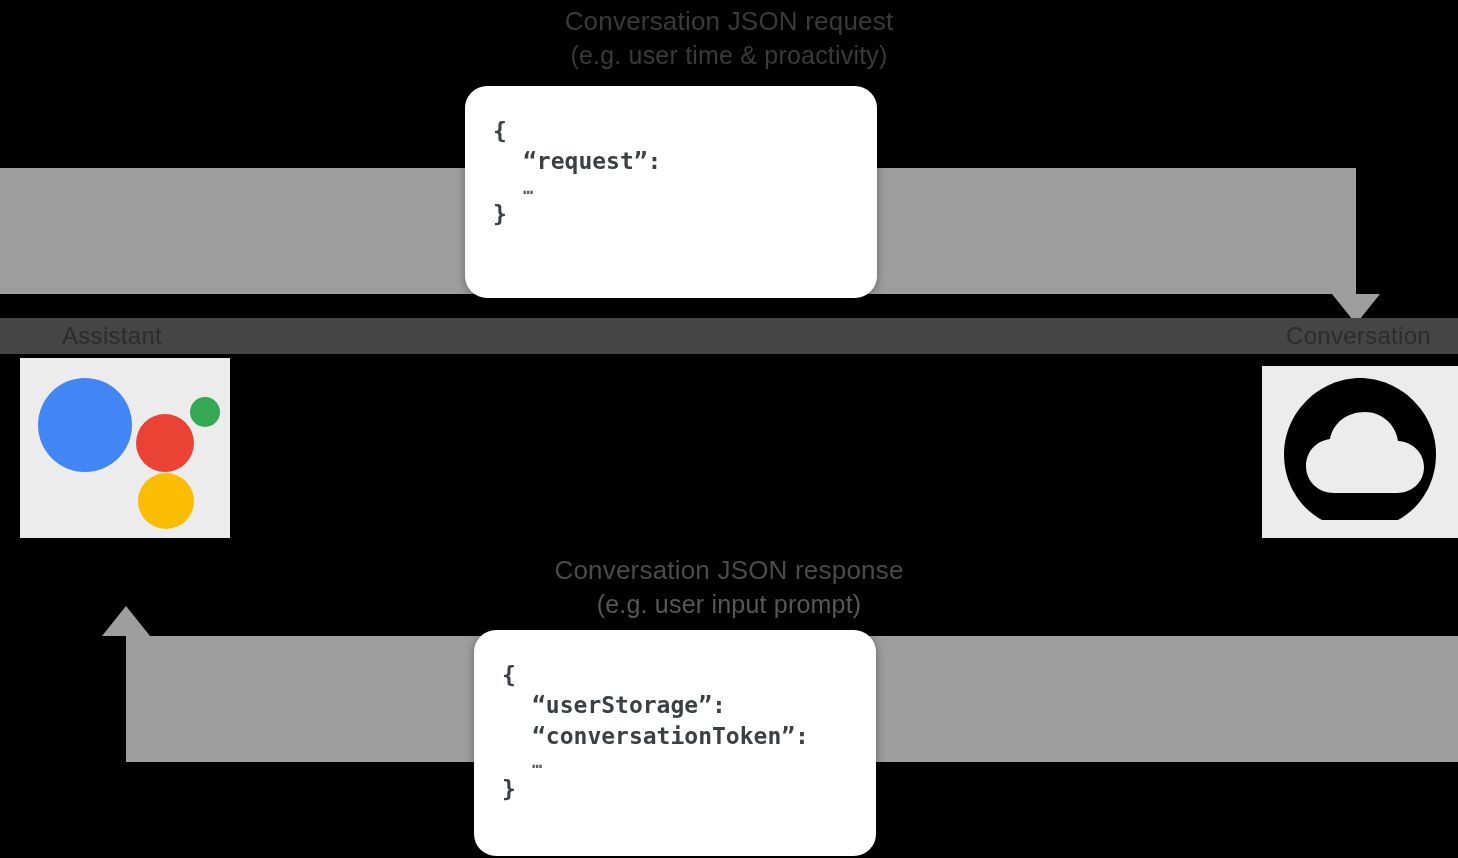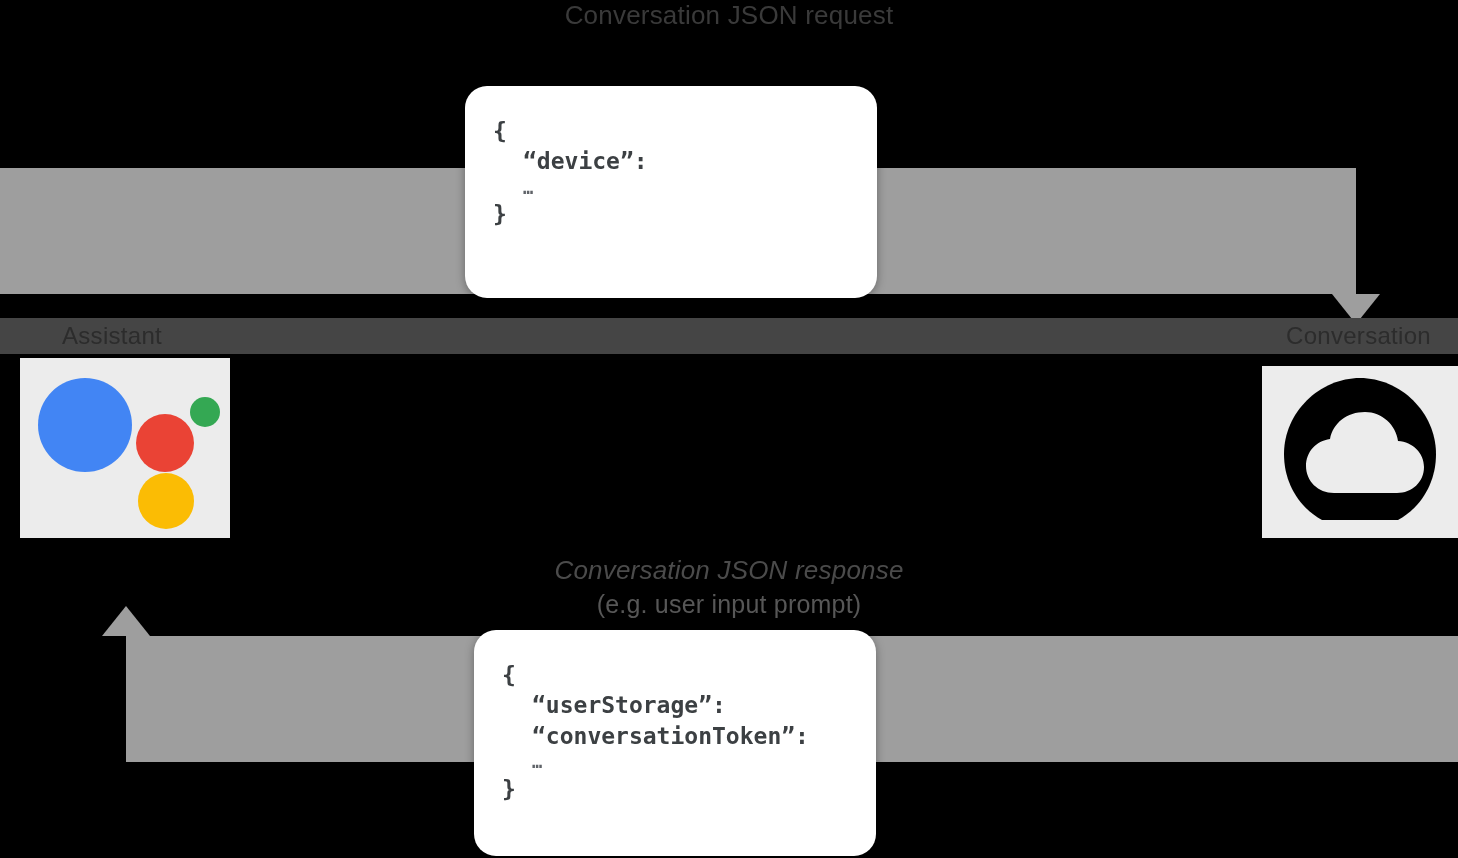--- a/index.html
+++ b/index.html
@@ -38,28 +38,28 @@
   }
   .caption .line2 {
     display: block;
     font-size: 25px;
     color: #3a3a3a;
     margin-top: 4px;
   }
   #caption-top {
     left: 0;
     right: 0;
-    top: 0;
+    top: 6px;
   }
   #caption-bottom {
     left: 0;
     right: 0;
     top: 555px;
   }
-  #caption-bottom .line1 { color: #4b4b4b; font-style: italic; }
+  #caption-bottom .line1 { color: #4b4b4b; }
   #caption-bottom .line2 { color: #575757; }
 
   
   .arrow-band {
     position: absolute;
     background: #9e9e9e;
     height: 126px;
   }
   #arrow-top-band {
     left: 0px;
@@ -170,28 +170,29 @@
   .dot-green  { left: 170px; top: 39px;  width: 30px; height: 30px; background: #34a853; }
   .dot-yellow { left: 118px; top: 115px; width: 56px; height: 56px; background: #fbbc04; }
 </style>
 </head>
 <body>
 
 <div id="stage">
 
   <div class="caption" id="caption-top">
     <span class="line1">Conversation JSON request</span>
+    <span class="line2">(e.g. user time &amp; proactivity)</span>
   </div>
 
   <div class="arrow-band" id="arrow-top-band"></div>
   <div class="arrow-head" id="arrow-top-head"></div>
 
   <div class="json-card" id="json-request">
     <span class="json-line">{</span>
-    <span class="json-line indent">“device”:</span>
+    <span class="json-line indent">“request”:</span>
     <span class="json-line ellipsis">…</span>
     <span class="json-line">}</span>
   </div>
 
   <div id="channel-band"></div>
   <div class="channel-label" id="label-assistant">Assistant</div>
   <div class="channel-label" id="label-fulfillment">Conversation</div>
 
   <div class="icon-tile" id="assistant-tile">
     <span class="assistant-dot dot-blue"></span>

